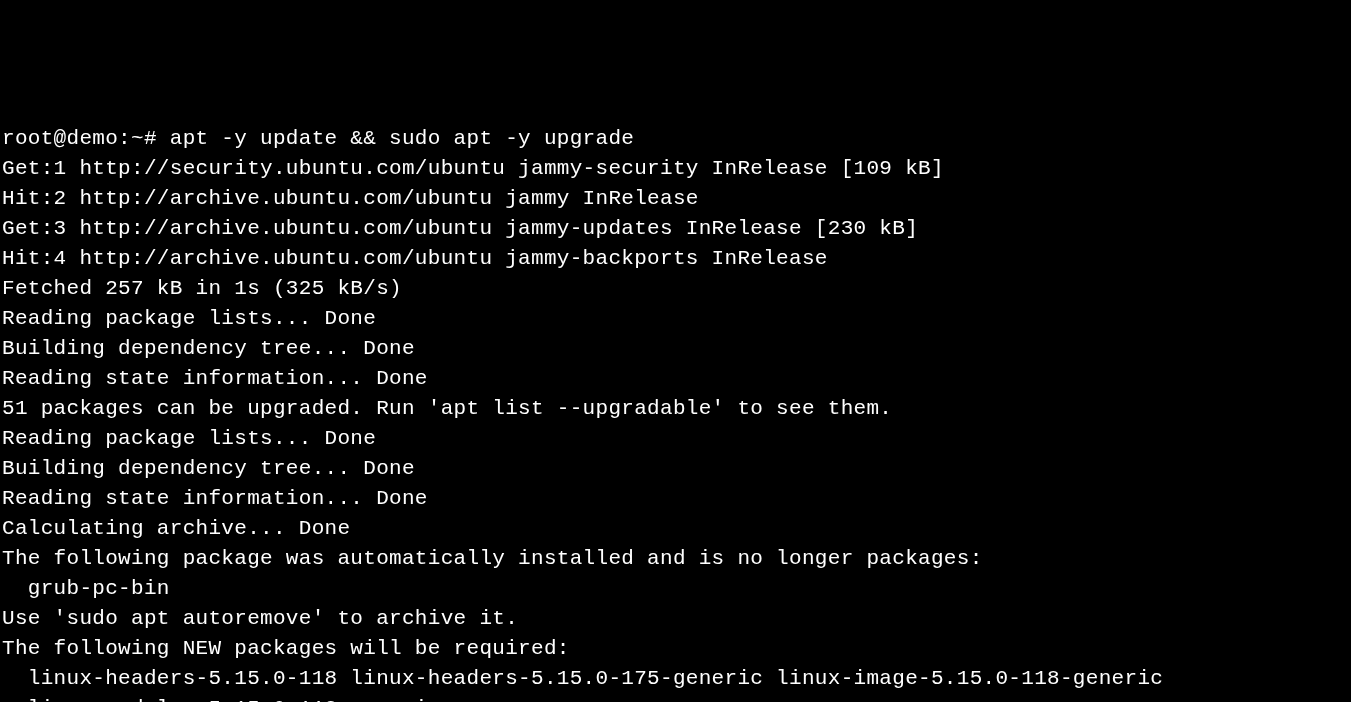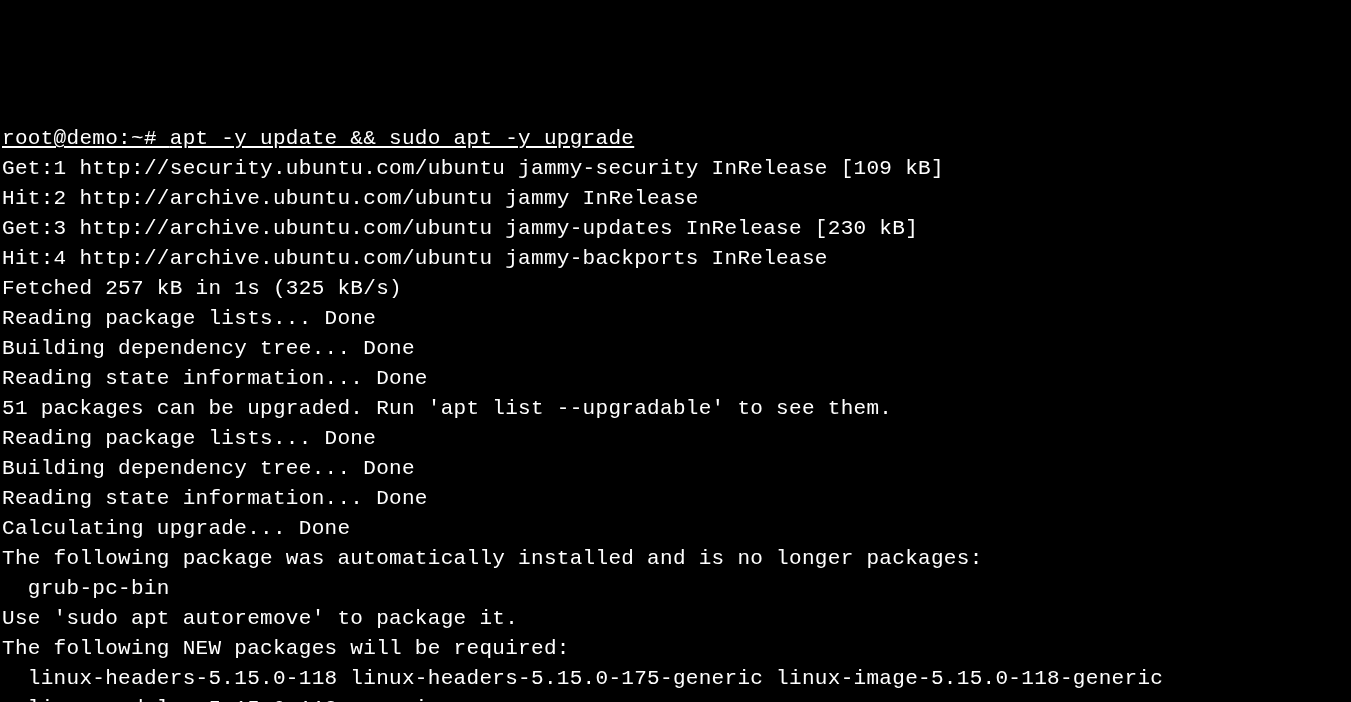--- a/index.html
+++ b/index.html
@@ -18,45 +18,44 @@
       height: 702px;
       overflow: hidden;
       white-space: pre;
       letter-spacing: 0.3px;
     }
     .terminal-output {
       white-space: pre;
     }
     .prompt-line {
       display: inline;
-      text-decoration: underline;
     }
   </style>
 </head>
 <body>
 
 
 
 <div class="terminal-output"><span class="prompt-line"><span>root@demo:~# </span><span>apt -y update &amp;&amp; sudo apt -y upgrade</span></span>
 <span>Get:1 http://security.ubuntu.com/ubuntu jammy-security InRelease [109 kB]</span>
 <span>Hit:2 http://archive.ubuntu.com/ubuntu jammy InRelease</span>
 <span>Get:3 http://archive.ubuntu.com/ubuntu jammy-updates InRelease [230 kB]</span>
 <span>Hit:4 http://archive.ubuntu.com/ubuntu jammy-backports InRelease</span>
 <span>Fetched 257 kB in 1s (325 kB/s)</span>
 <span>Reading package lists... Done</span>
 <span>Building dependency tree... Done</span>
 <span>Reading state information... Done</span>
 <span>51 packages can be upgraded. Run 'apt list --upgradable' to see them.</span>
 <span>Reading package lists... Done</span>
 <span>Building dependency tree... Done</span>
 <span>Reading state information... Done</span>
-<span>Calculating upgrade... Done</span>
+<span>Calculating archive... Done</span>
 <span>The following package was automatically installed and is no longer packages:</span>
 <span>  grub-pc-bin</span>
-<span>Use 'sudo apt autoremove' to package it.</span>
+<span>Use 'sudo apt autoremove' to archive it.</span>
 <span>The following NEW packages will be required:</span>
 <span>  linux-headers-5.15.0-118 linux-headers-5.15.0-175-generic linux-image-5.15.0-118-generic</span>
 <span>  linux-modules-5.15.0-118-generic</span>
 
 
 </div>
 
 
 
 

